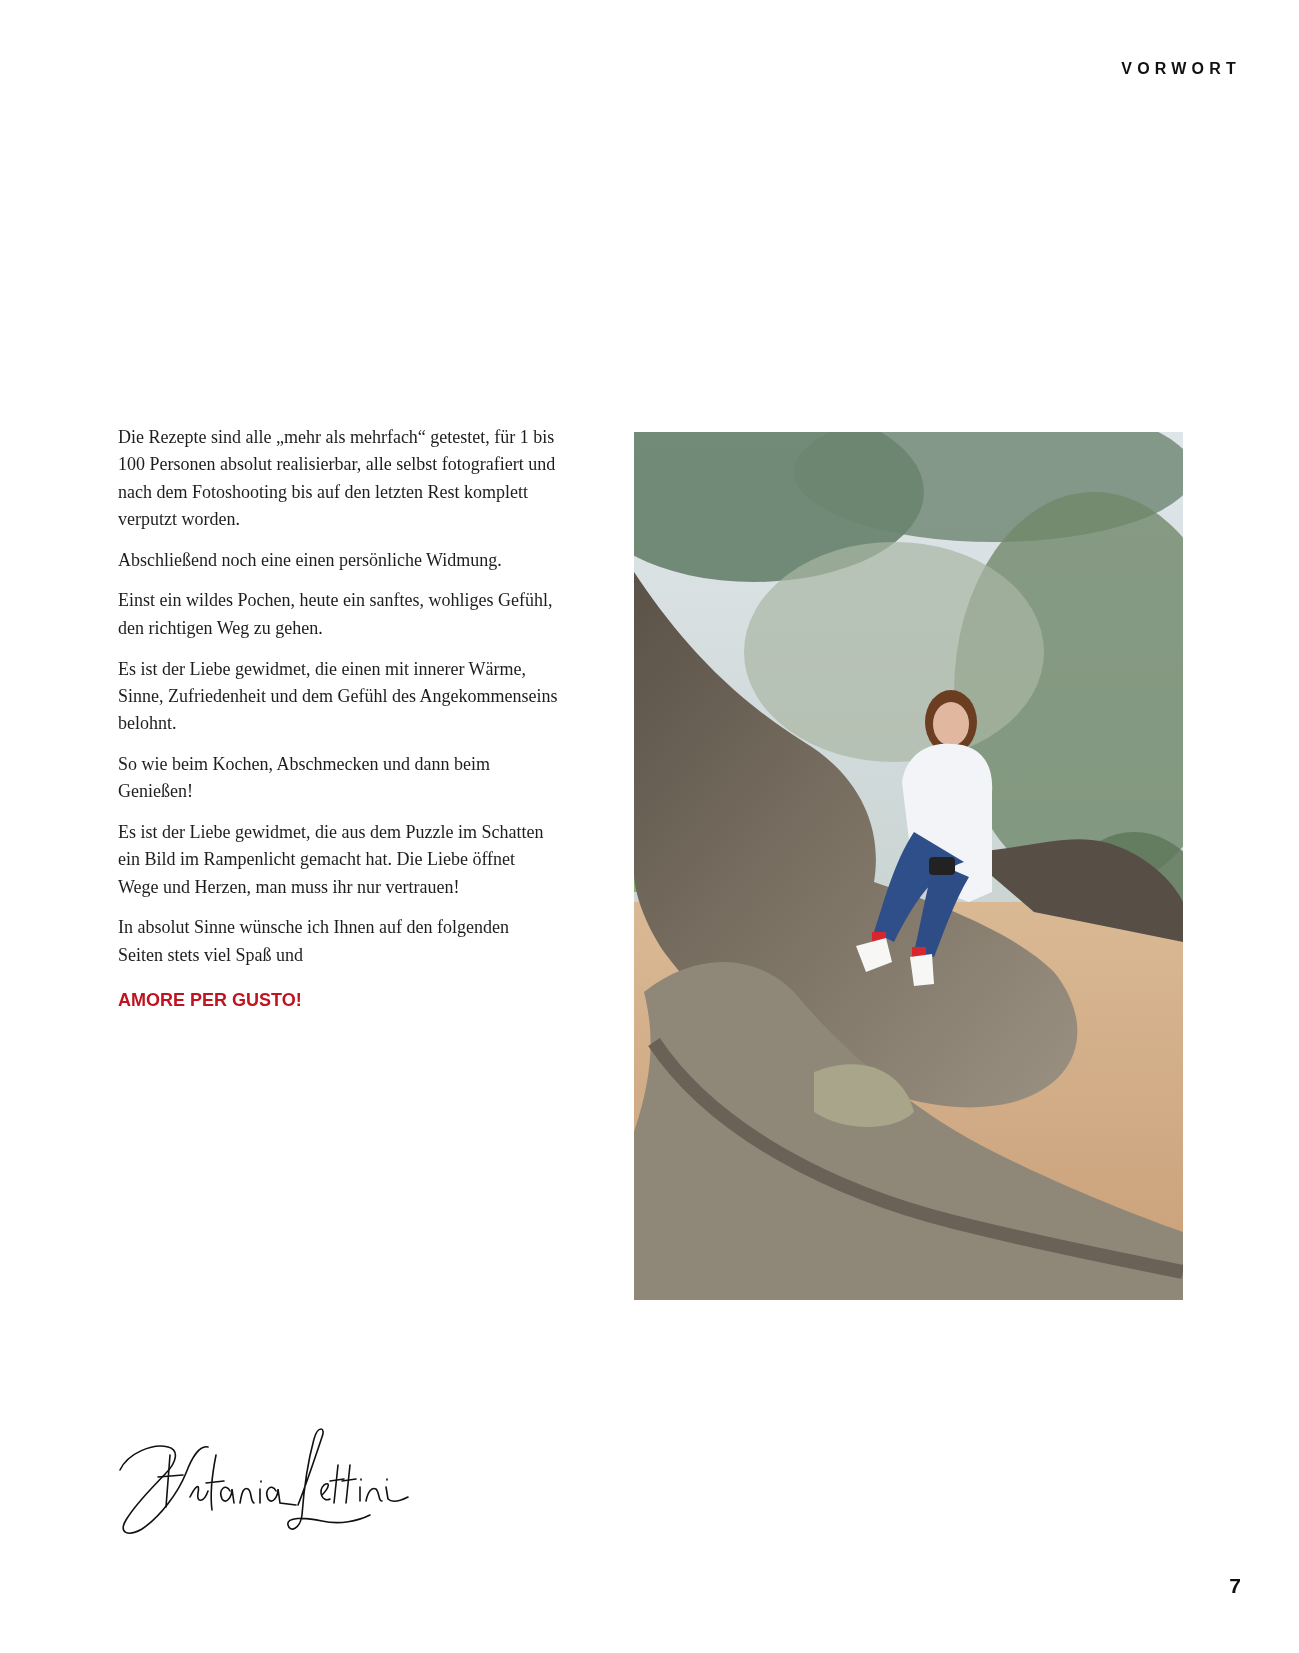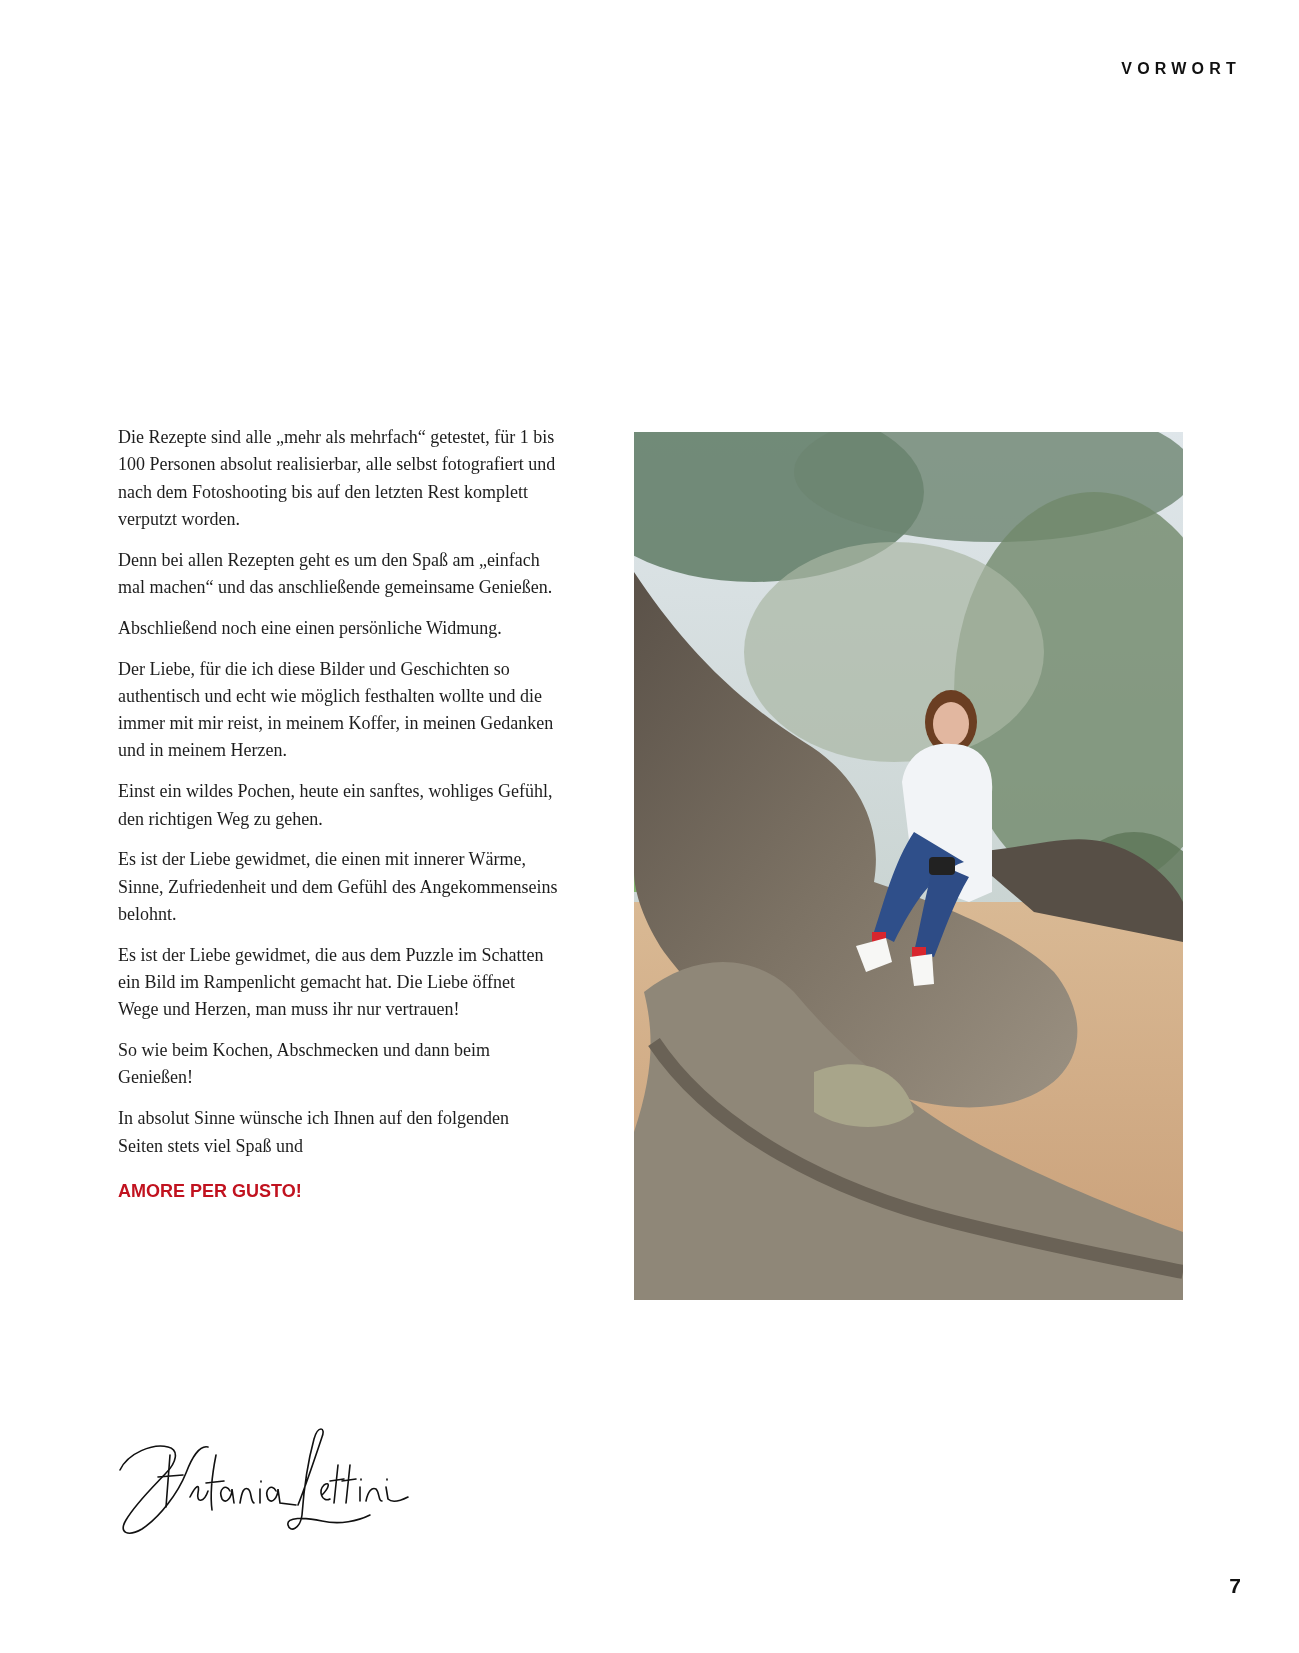--- a/index.html
+++ b/index.html
@@ -13,27 +13,25 @@
     .photo { position: absolute; left: 634px; top: 432px; width: 549px; height: 868px; overflow: hidden; background: #c8d3cf; }
     .photo svg { display: block; width: 100%; height: 100%; }
   </style>
 </head>
 <body>
 
 <div class="section-label">VORWORT</div>
 
 <div class="body-text">
   <p>Die Rezepte sind alle „mehr als mehrfach“ getestet, für 1 bis 100 Personen absolut reali­sierbar, alle selbst fotografiert und nach dem Fotoshooting bis auf den letzten Rest komplett verputzt worden.</p>
-  <p>Denn bei allen Rezepten geht es um den Spaß am „einfach mal machen“ und das anschließen­de gemeinsame Genießen.</p>
   <p>Abschließend noch eine einen persönliche Widmung.</p>
-  <p>Der Liebe, für die ich diese Bilder und Geschichten so authentisch und echt wie mög­lich festhalten wollte und die immer mit mir reist, in meinem Koffer, in meinen Gedanken und in meinem Herzen.</p>
   <p>Einst ein wildes Pochen, heute ein sanftes, wohli­ges Gefühl, den richtigen Weg zu gehen.</p>
   <p>Es ist der Liebe gewidmet, die einen mit innerer Wärme, Sinne, Zufriedenheit und dem Gefühl des Angekommenseins belohnt.</p>
+  <p>So wie beim Kochen, Abschmecken und dann beim Genießen!</p>
   <p>Es ist der Liebe gewidmet, die aus dem Puzzle im Schatten ein Bild im Rampenlicht gemacht hat. Die Liebe öffnet Wege und Herzen, man muss ihr nur vertrauen!</p>
-  <p>So wie beim Kochen, Abschmecken und dann beim Genießen!</p>
   <p>In absolut Sinne wünsche ich Ihnen auf den folgenden Seiten stets viel Spaß und</p>
   <div class="motto">AMORE PER GUSTO!</div>
 </div>
 
 <div class="signature">
   <svg viewBox="0 0 310 115" fill="none" stroke="#111" stroke-width="1.6" stroke-linecap="round">
 
     <path d="M12,45 C20,28 45,18 60,22 C72,25 68,38 58,48 C45,62 28,78 18,95 C10,108 20,112 34,104 C52,92 70,68 78,48 C84,32 92,20 100,22"></path>
 
     <path d="M62,30 L58,82 M50,52 L75,50"></path>

